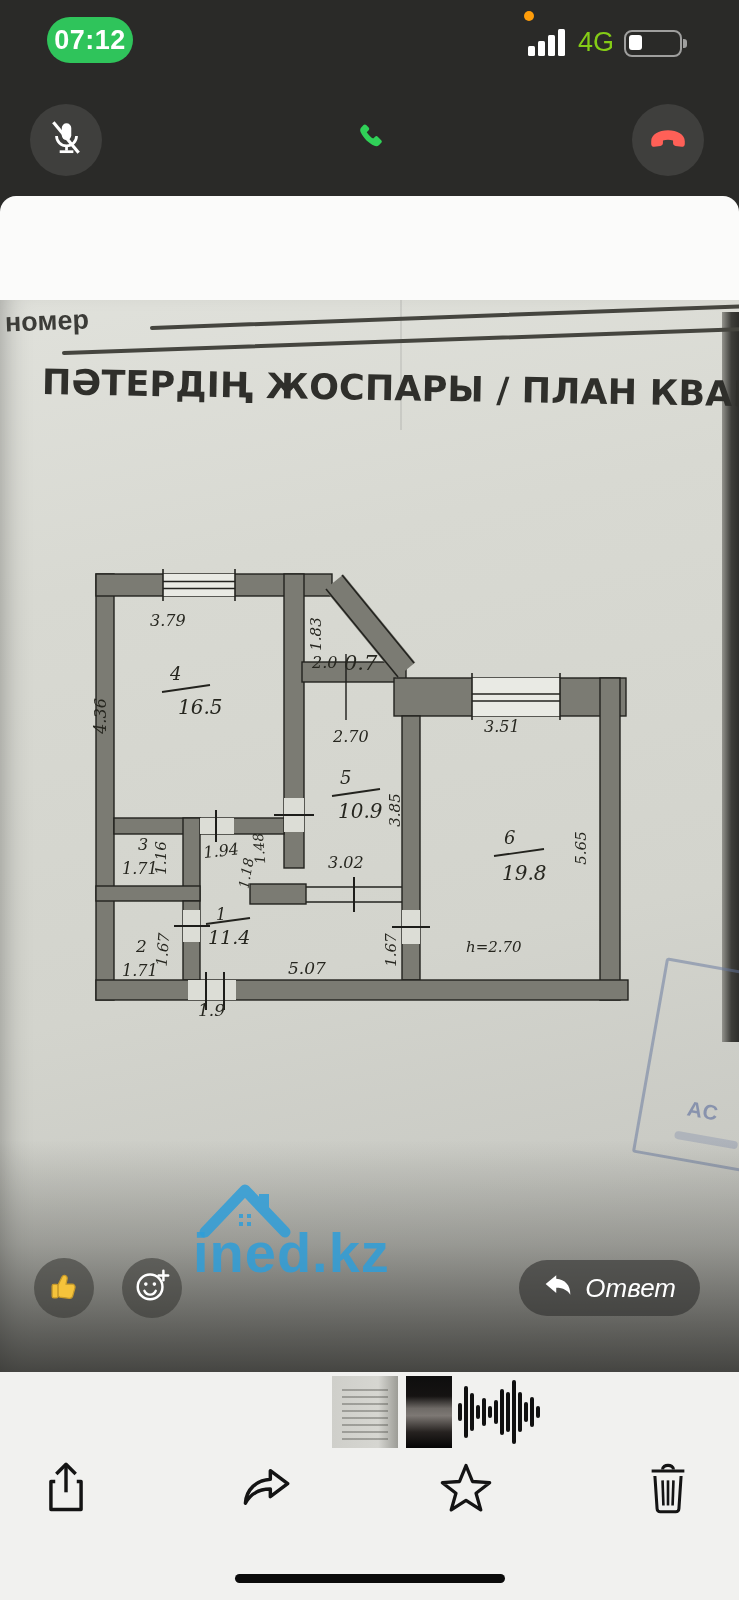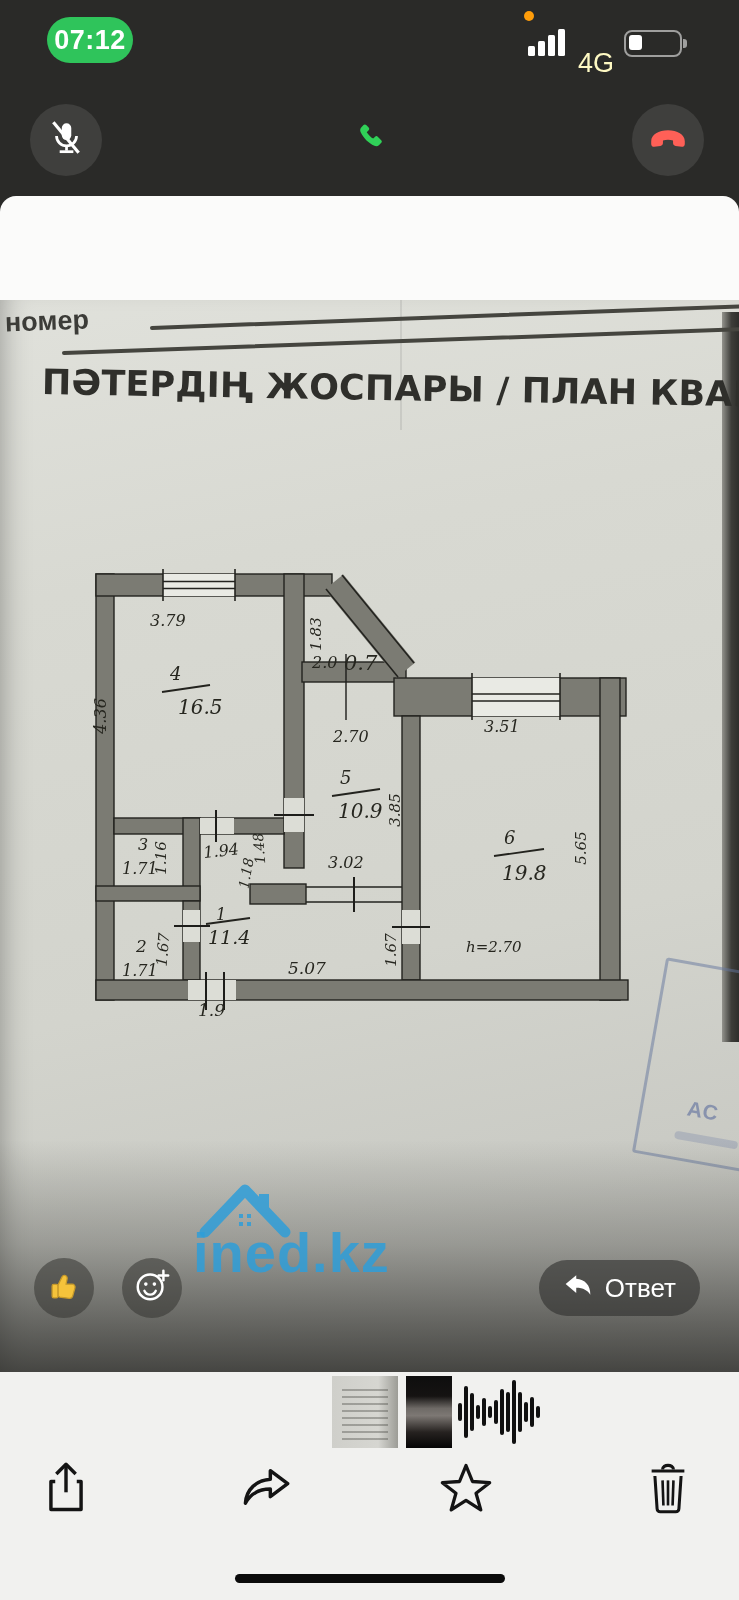--- a/index.html
+++ b/index.html
@@ -10,21 +10,21 @@
   
   .status-bar{position:absolute;left:0;top:0;width:739px;height:75px;}
   .time-pill{position:absolute;left:47px;top:17px;width:86px;height:46px;border-radius:23px;
              background:#2fc45b;color:#fff;font-size:27px;font-weight:bold;display:flex;
              align-items:center;justify-content:center;letter-spacing:.5px;}
   .mic-dot{position:absolute;left:524px;top:11px;width:10px;height:10px;border-radius:50%;background:#ff9d0a;}
   .signal{position:absolute;left:528px;top:29px;display:flex;align-items:flex-end;gap:3px;height:27px;}
   .signal div{width:7px;background:#fff;border-radius:1.5px;}
   .signal div:nth-child(1){height:10px}.signal div:nth-child(2){height:15px}
   .signal div:nth-child(3){height:21px}.signal div:nth-child(4){height:27px}
-  .net-label{position:absolute;left:578px;top:27px;color:#fef9c3;font-size:27px;margin-top:21px;}
+  .net-label{position:absolute;left:578px;top:27px;color:#84cc16;font-size:27px;}
   .battery{position:absolute;left:624px;top:30px;width:58px;height:27px;border:2.5px solid rgba(255,255,255,.55);
            border-radius:8px;}
   .battery .fill{position:absolute;left:3px;top:3px;width:13px;height:15px;background:#fff;border-radius:3px;}
   .battery .nub{position:absolute;right:-7px;top:7px;width:4px;height:9px;background:rgba(255,255,255,.55);
                 border-radius:0 3px 3px 0;}
 
   
   .call-banner{position:absolute;left:0;top:75px;width:739px;height:121px;}
   .round-btn{position:absolute;width:72px;height:72px;border-radius:50%;background:#3f3f3d;
              display:flex;align-items:center;justify-content:center;}
@@ -77,21 +77,21 @@
   .watermark .wm-text{position:absolute;left:0;top:30px;font-size:56px;font-weight:bold;
                       letter-spacing:1px;opacity:.85;}
   .watermark svg{position:absolute;left:6px;top:-12px;opacity:.85;}
 
   .reaction-btn{position:absolute;width:60px;height:60px;border-radius:50%;background:rgba(52,52,50,.55);
                 display:flex;align-items:center;justify-content:center;}
   .like-btn{left:34px;top:958px;}
   .emoji-btn{left:122px;top:958px;}
   .reply-btn{position:absolute;right:39px;top:960px;height:56px;padding:0 24px;border-radius:28px;
              background:rgba(48,48,46,.62);display:flex;align-items:center;gap:12px;color:#fff;
-             font-size:26px;}
+             font-size:26px;font-style:italic;}
 
   
   .bottom{position:absolute;left:0;top:1372px;width:739px;height:228px;background:#f1f1ef;}
   .thumb{position:absolute;top:4px;height:72px;}
   .thumb-doc{left:332px;width:66px;
              background:linear-gradient(90deg,#cfcfca 0%,#d6d6d1 70%,#9c9c96 100%),#cfcfca;}
   .thumb-doc:before{content:"";position:absolute;inset:8px 10px;
       background:repeating-linear-gradient(180deg,transparent 0 5px,rgba(60,60,55,.35) 5px 7px);}
   .thumb-dark{left:406px;width:46px;
       background:linear-gradient(180deg,#0e0e0e 0%,#151312 28%,#6e6a66 45%,#7d7874 55%,#262220 78%,#050505 100%);}

